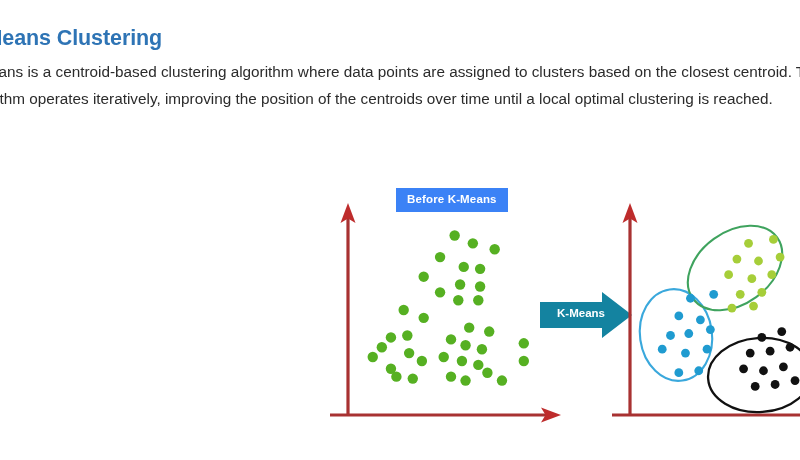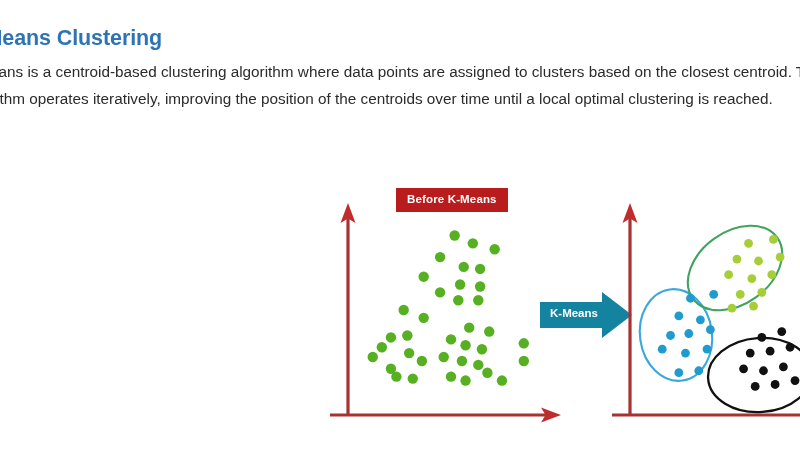--- a/index.html
+++ b/index.html
@@ -43,21 +43,21 @@
   .figure {
     position: absolute;
     left: 0;
     top: 170px;
     width: 800px;
     height: 290px;
   }
 
   .badge {
     position: absolute;
-    background: #b91c1c;
+    background: #3b82f6;
     color: #ffffff;
     font-size: 11.5px;
     font-weight: bold;
     letter-spacing: 0.15px;
     padding: 5px 11px 6px 11px;
     white-space: nowrap;
     line-height: 13px;
   }
   #badge-before { left: 396px; top: 18px; }
   #badge-after  { left: 679px; top: 18px; }
@@ -73,21 +73,21 @@
     left: 540px;
     top: 122px;
     width: 96px;
     height: 46px;
   }
   .arrow-label {
     position: absolute;
     left: 10px;
     top: 14px;
     width: 62px;
-    text-align: left;
+    text-align: center;
     color: #ffffff;
     font-size: 11.5px;
     font-weight: bold;
     line-height: 14px;
     pointer-events: none;
   }
 </style>
 </head>
 <body>
 

